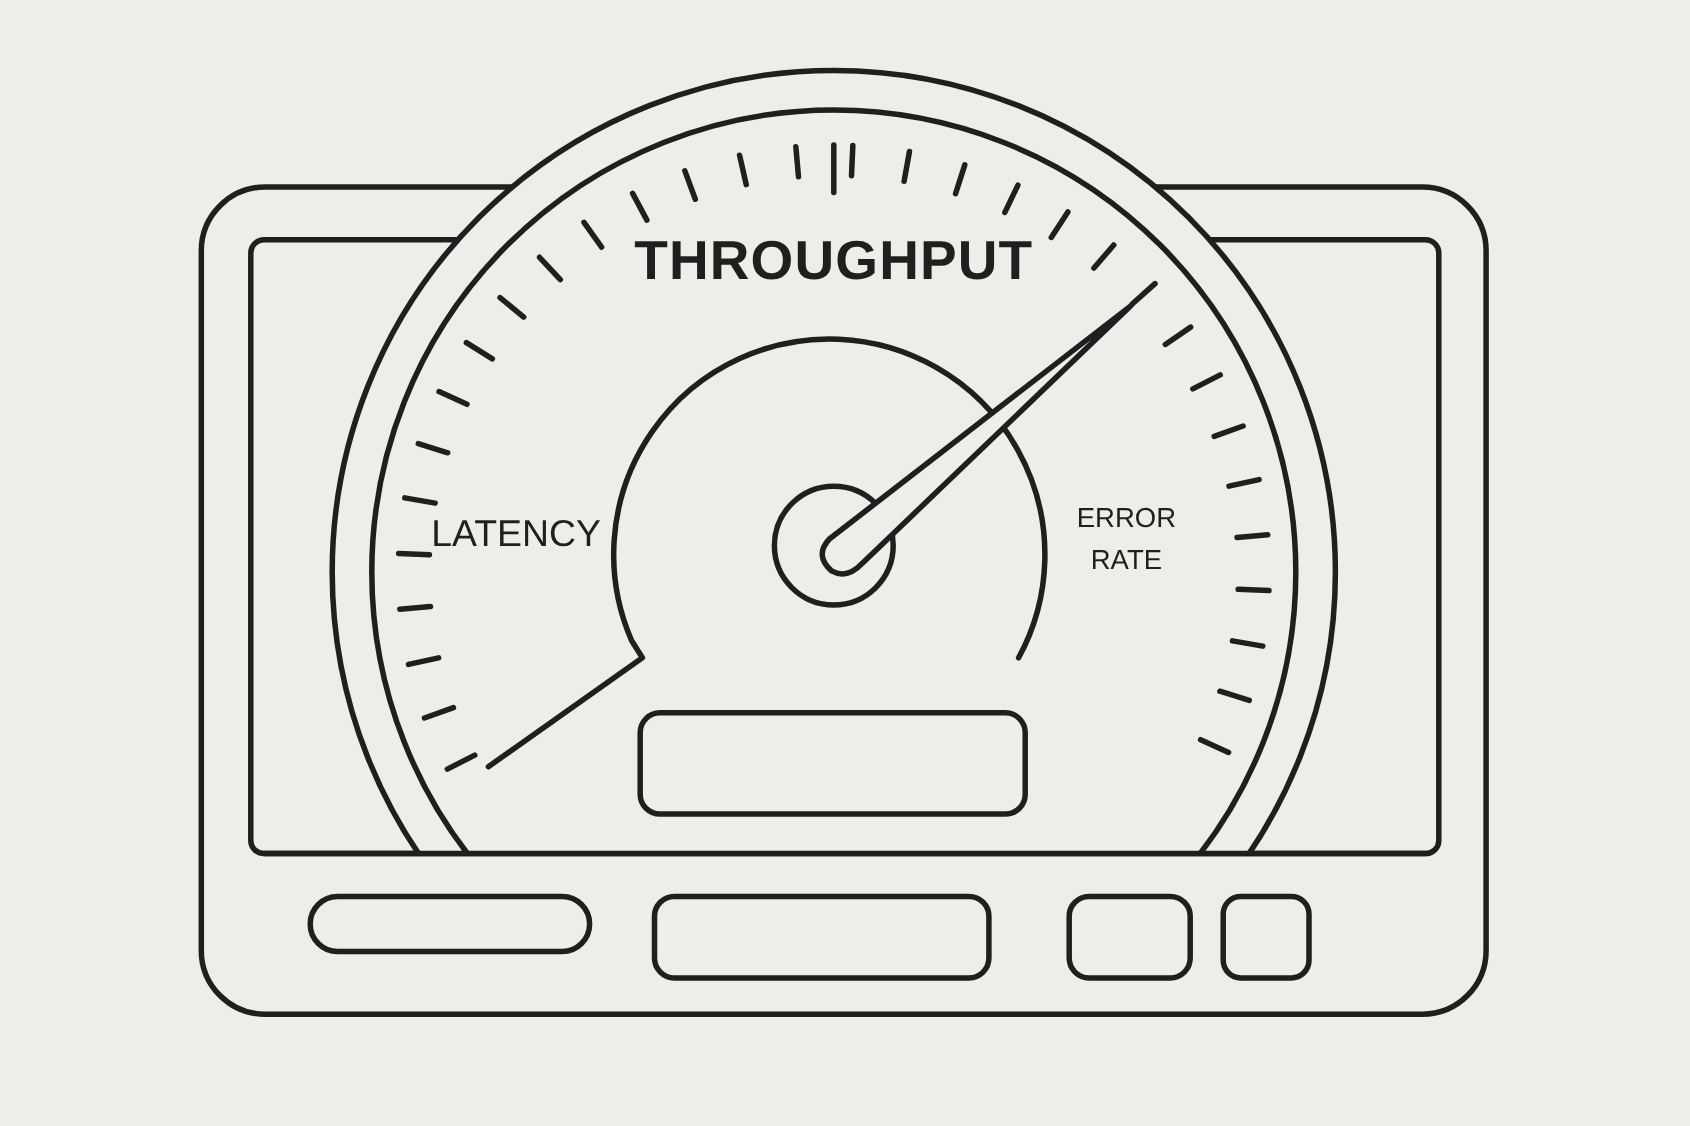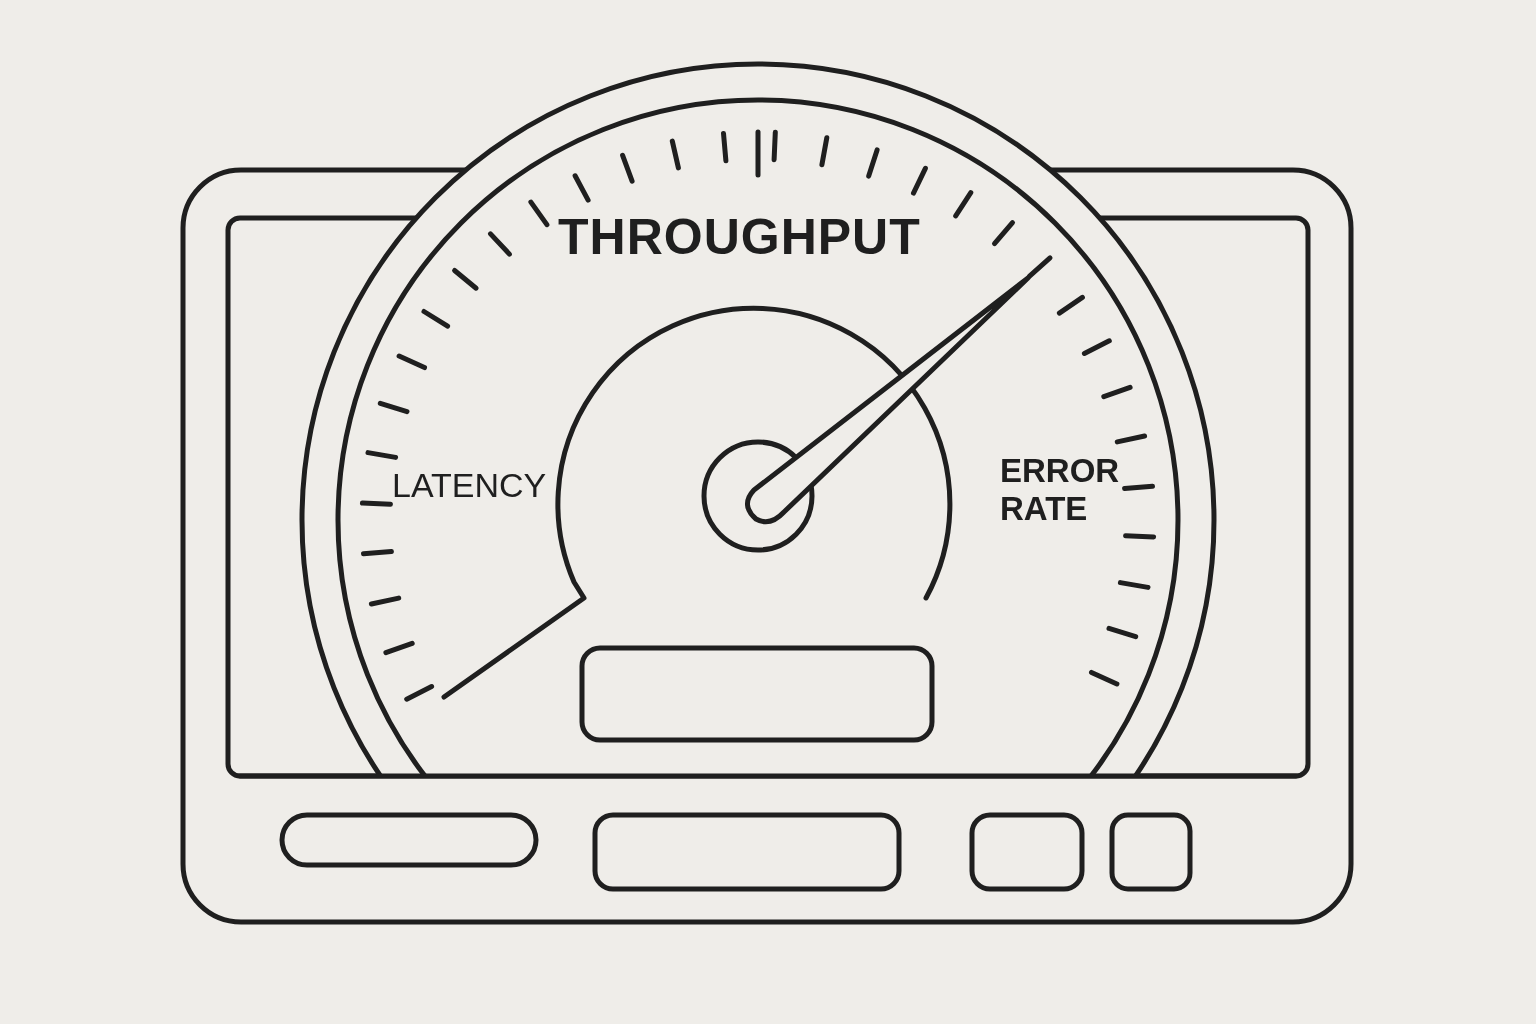--- a/index.html
+++ b/index.html
@@ -1,23 +1,23 @@
 <!DOCTYPE html>
 <html><head>
 <meta charset="utf-8">
 <style>
   html, body { margin:0; padding:0; }
   body { width:1536px; height:1024px; background:#efede9; overflow:hidden; position:relative; }
   svg { position:absolute; left:0; top:0; }
   .stroke { fill:none; stroke:#1f1f1f; stroke-width:5; stroke-linecap:round; stroke-linejoin:round; }
   .bg { fill:#efede9; }
-  .lbl { position:absolute; font-family:"Liberation Sans", "DejaVu Sans", sans-serif; color:#1f1f1f; text-align:left; }
+  .lbl { position:absolute; font-family:"Liberation Sans", "DejaVu Sans", sans-serif; color:#1f1f1f; text-align:center; }
   .title { left:558px; top:208px; width:400px; font-size:50px; font-weight:600; letter-spacing:1px; }
   .lat { left:392px; top:466px; width:154px; font-size:34px; font-weight:500; }
-  .err { left:1000px; top:452px; width:140px; font-size:33px; font-weight:700; line-height:38px; }
+  .err { left:954px; top:452px; width:140px; font-size:25px; font-weight:400; line-height:38px; }
 </style>
 </head>
 <body>
 
 <svg width="1536" height="1024" viewBox="0 0 1536 1024">
 
   <rect class="stroke" x="183" y="170" width="1168" height="752" rx="58"></rect>
 
   <rect class="stroke" x="228" y="218" width="1080" height="558" rx="12"></rect>
 

